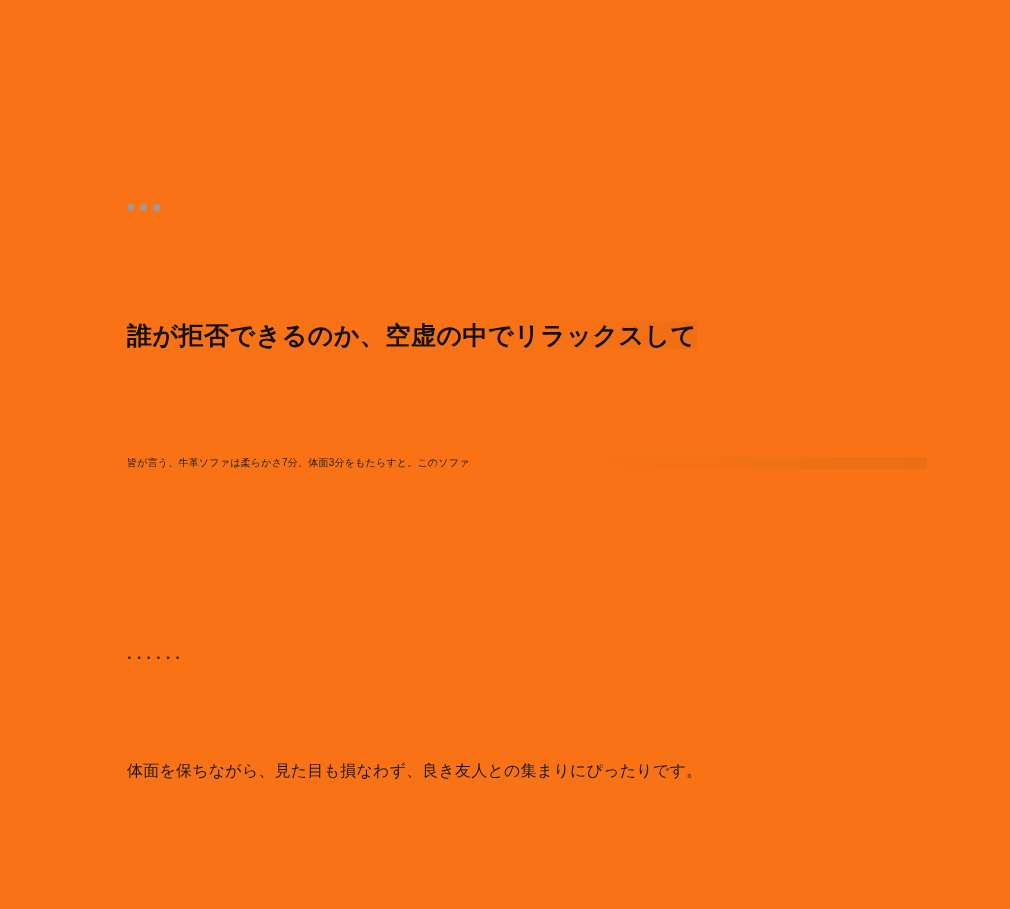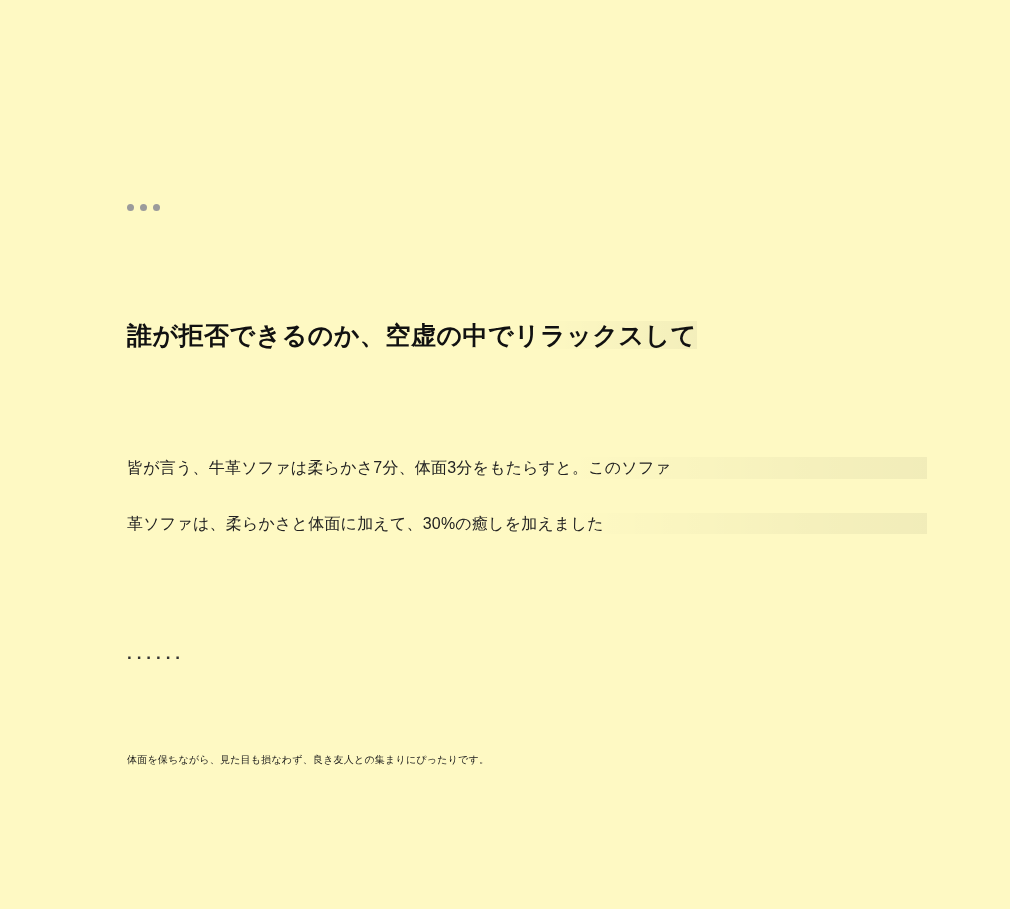--- a/index.html
+++ b/index.html
@@ -13,21 +13,21 @@
     font-family: "Liberation Sans", "DejaVu Sans", sans-serif;
     color: #1a1a1a;
     position: relative;
     overflow: hidden;
   }
 
   .page {
     position: relative;
     width: 1010px;
     height: 909px;
-    background: #fef9c3;
+    background: #f97316;
   }
 
   
   .dots-marker {
     position: absolute;
     left: 127px;
     top: 204px;
     display: flex;
     gap: 6px;
     align-items: center;
@@ -59,21 +59,21 @@
   }
 
   
   .body-block {
     position: absolute;
     left: 127px;
     top: 455px;
     width: 800px;
   }
   .para {
-    font-size: 16px;
+    font-size: 10px;
     line-height: 1.6;
     color: #222222;
     margin: 0 0 30px 0;
     letter-spacing: 0.2px;
     white-space: nowrap;
   }
   .para.indent-2 { padding-left: 8px; }
 
   
   .para.shaded {
@@ -100,21 +100,21 @@
     letter-spacing: 4px;
     color: #333333;
   }
 
   
   .closing {
     position: absolute;
     left: 127px;
     top: 742px;
     width: 820px;
-    font-size: 10px;
+    font-size: 16px;
     line-height: 1.6;
     color: #1a1a1a;
     letter-spacing: 0.2px;
     white-space: nowrap;
   }
 </style>
 </head>
 <body>
 
 <div class="page">
@@ -124,20 +124,19 @@
     <span class="dot"></span>
     <span class="dot"></span>
   </div>
 
   <h1 class="headline">
     <span class="hl-shade">誰が拒否できるのか、空虚の中でリラックスして</span>
   </h1>
 
   <div class="body-block">
     <p class="para shaded">皆が言う、牛革ソファは柔らかさ7分、体面3分をもたらすと。このソファ</p>
-    <p class="para shaded">革ソファは、柔らかさと体面に加えて、30%の癒しを加えました</p>
   </div>
 
   <div class="ellipsis-line">······</div>
 
   <p class="closing">体面を保ちながら、見た目も損なわず、良き友人との集まりにぴったりです。</p>
 
 </div>
 
 </body></html>

